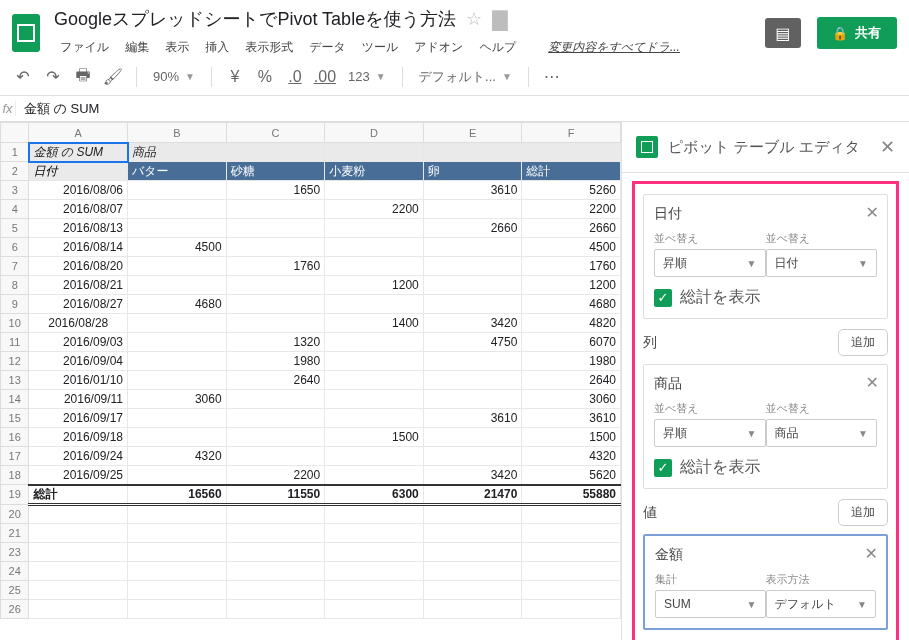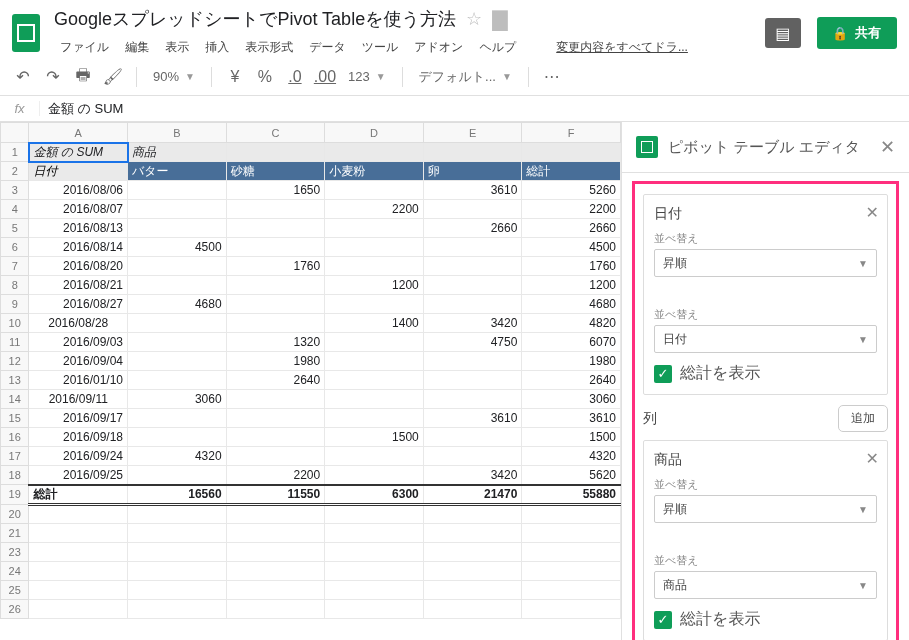--- a/index.html
+++ b/index.html
@@ -10,35 +10,35 @@
   .doc-icon { width: 36px; height: 48px; display: flex; align-items: center; justify-content: center; margin-right: 10px; }
   .sheets-logo { width: 28px; height: 38px; background: #0f9d58; border-radius: 3px; position: relative; display:flex; align-items:center; justify-content:center;}
   .sheets-logo::after { content:""; width:14px; height:14px; border:2px solid #fff; display:block; }
   .title-col { flex: 1; }
   .doc-title-row { display:flex; align-items:center; gap:10px; }
   .doc-title { font-size: 18px; color: #202124; }
   .star { color:#bdbdbd; font-size:18px; }
   .folder { color:#bdbdbd; font-size:20px; }
   .menubar { display:flex; gap:4px; margin-top:4px; }
   .menubar span { padding: 4px 6px; font-size:12px; color:#444; cursor:pointer; }
-  .changes-msg { color:#777; text-decoration:underline; font-size:13px; margin-left:24px; white-space:nowrap; max-width:150px; overflow:hidden; text-overflow:ellipsis;}
+  .changes-msg { color:#777; text-decoration:underline; font-size:13px; margin-left:16px; white-space:nowrap; max-width:150px; overflow:hidden; text-overflow:ellipsis;font-style:italic;}
   .title-right { display:flex; align-items:center; gap:16px; margin-left:16px;}
   .comments-btn { width:36px; height:30px; background:#616161; border-radius:3px; display:flex; align-items:center; justify-content:center; color:#fff; font-size:16px;}
   .share-btn { background:#0f9d58; color:#fff; border-radius:3px; padding:7px 16px; font-weight:bold; font-size:13px; display:flex; align-items:center; gap:6px;}
 
   
   .toolbar { display:flex; align-items:center; gap:4px; padding:6px 10px; border-bottom:1px solid #e0e0e0; height:38px; }
   .tb-btn { width:26px; height:26px; display:flex; align-items:center; justify-content:center; color:#666; font-size:16px; border-radius:2px;}
   .tb-sep { width:1px; height:20px; background:#ddd; margin:0 6px; }
   .tb-select { display:flex; align-items:center; gap:6px; padding:0 6px; color:#666; font-size:13px;}
   .tb-select .arrow{font-size:10px;color:#999;}
 
   
   .formula-bar { display:flex; align-items:center; height:26px; border-bottom:1px solid #e0e0e0;}
-  .fx { width:40px; text-align:center; font-style:italic; color:#999; font-size:13px; border-right:1px solid #eee;}
+  .fx { width:16px; text-align:center; font-style:italic; color:#999; font-size:13px; border-right:1px solid #eee;}
   .formula-val { padding-left:8px; font-size:13px;}
 
   
   .main { display:flex; height: calc(640px - 58px - 38px - 26px); }
   .sheet { flex:1; overflow:auto; position:relative;}
   .sidebar { width:288px; border-left:1px solid #e0e0e0; display:flex; flex-direction:column; }
 
   
   table.grid { border-collapse:collapse; width:100%; font-size:12px; }
   .col-hdr, .row-hdr { background:#f8f8f8; color:#777; font-weight:normal; text-align:center; border:1px solid #ddd; position:sticky;}
@@ -56,21 +56,21 @@
   .sb-icon { width:22px; height:22px; background:#0f9d58; border-radius:2px; display:flex;align-items:center;justify-content:center;}
   .sb-icon::after{content:"";width:10px;height:10px;border:1.5px solid #fff;display:block;}
   .sb-title { font-size:15px; color:#555; flex:1;}
   .sb-close { color:#888; font-size:18px;}
   .sb-body { flex:1; overflow:auto; padding:0 10px 10px 10px; }
   .pink-frame { border:3px solid #ff2e7e; border-top:none; padding:10px 8px 8px 8px;}
   .pink-frame.top { border-top:3px solid #ff2e7e; margin-top:8px;}
   .card { border:1px solid #ddd; border-radius:2px; padding:10px; margin-bottom:10px; position:relative; background:#fff;}
   .card-title { font-size:14px; color:#444; margin-bottom:8px;}
   .card-x { position:absolute; top:8px; right:8px; color:#888; font-size:16px;}
-  .field-row { display:flex; gap:30px;flex-direction:column; }
+  .field-row { display:flex; gap:0; }
   .field { flex:1;}
   .field-label { font-size:11px; color:#888; margin-bottom:3px;}
   .select { border:1px solid #ccc; border-radius:2px; height:28px; display:flex; align-items:center; justify-content:space-between; padding:0 8px; font-size:12px; color:#444;}
   .select .arrow { font-size:10px; color:#888;}
   .checkline { display:flex; align-items:center; gap:8px; margin-top:10px;}
   .chk { width:18px; height:18px; background:#0f9d58; display:flex; align-items:center; justify-content:center; color:#fff; font-size:13px; border-radius:2px;}
   .chk-label { font-size:16px; color:#555;}
   .section-row { display:flex; align-items:center; justify-content:space-between; margin:8px 0;}
   .section-label{ font-size:14px; color:#444;}
   .add-btn { border:1px solid #ccc; border-radius:5px; padding:4px 12px; font-size:12px; color:#444; background:#fff;}
@@ -269,21 +269,21 @@
             <th class="row-hdr">13</th>
   <td class="cell" style="text-align:right">2016/01/10</td>
             <td class="cell"></td>
             <td class="cell">2640</td>
             <td class="cell"></td>
             <td class="cell"></td>
             <td class="cell">2640</td>
           </tr>
           <tr>
             <th class="row-hdr">14</th>
-  <td class="cell" style="text-align:center">2016/09/11</td>
+  <td class="cell" style="text-align:right">2016/09/11</td>
             <td class="cell">3060</td>
             <td class="cell"></td>
             <td class="cell"></td>
             <td class="cell"></td>
             <td class="cell">3060</td>
           </tr>
           <tr>
             <th class="row-hdr">15</th>
   <td class="cell" style="text-align:right">2016/09/17</td>
             <td class="cell"></td>

